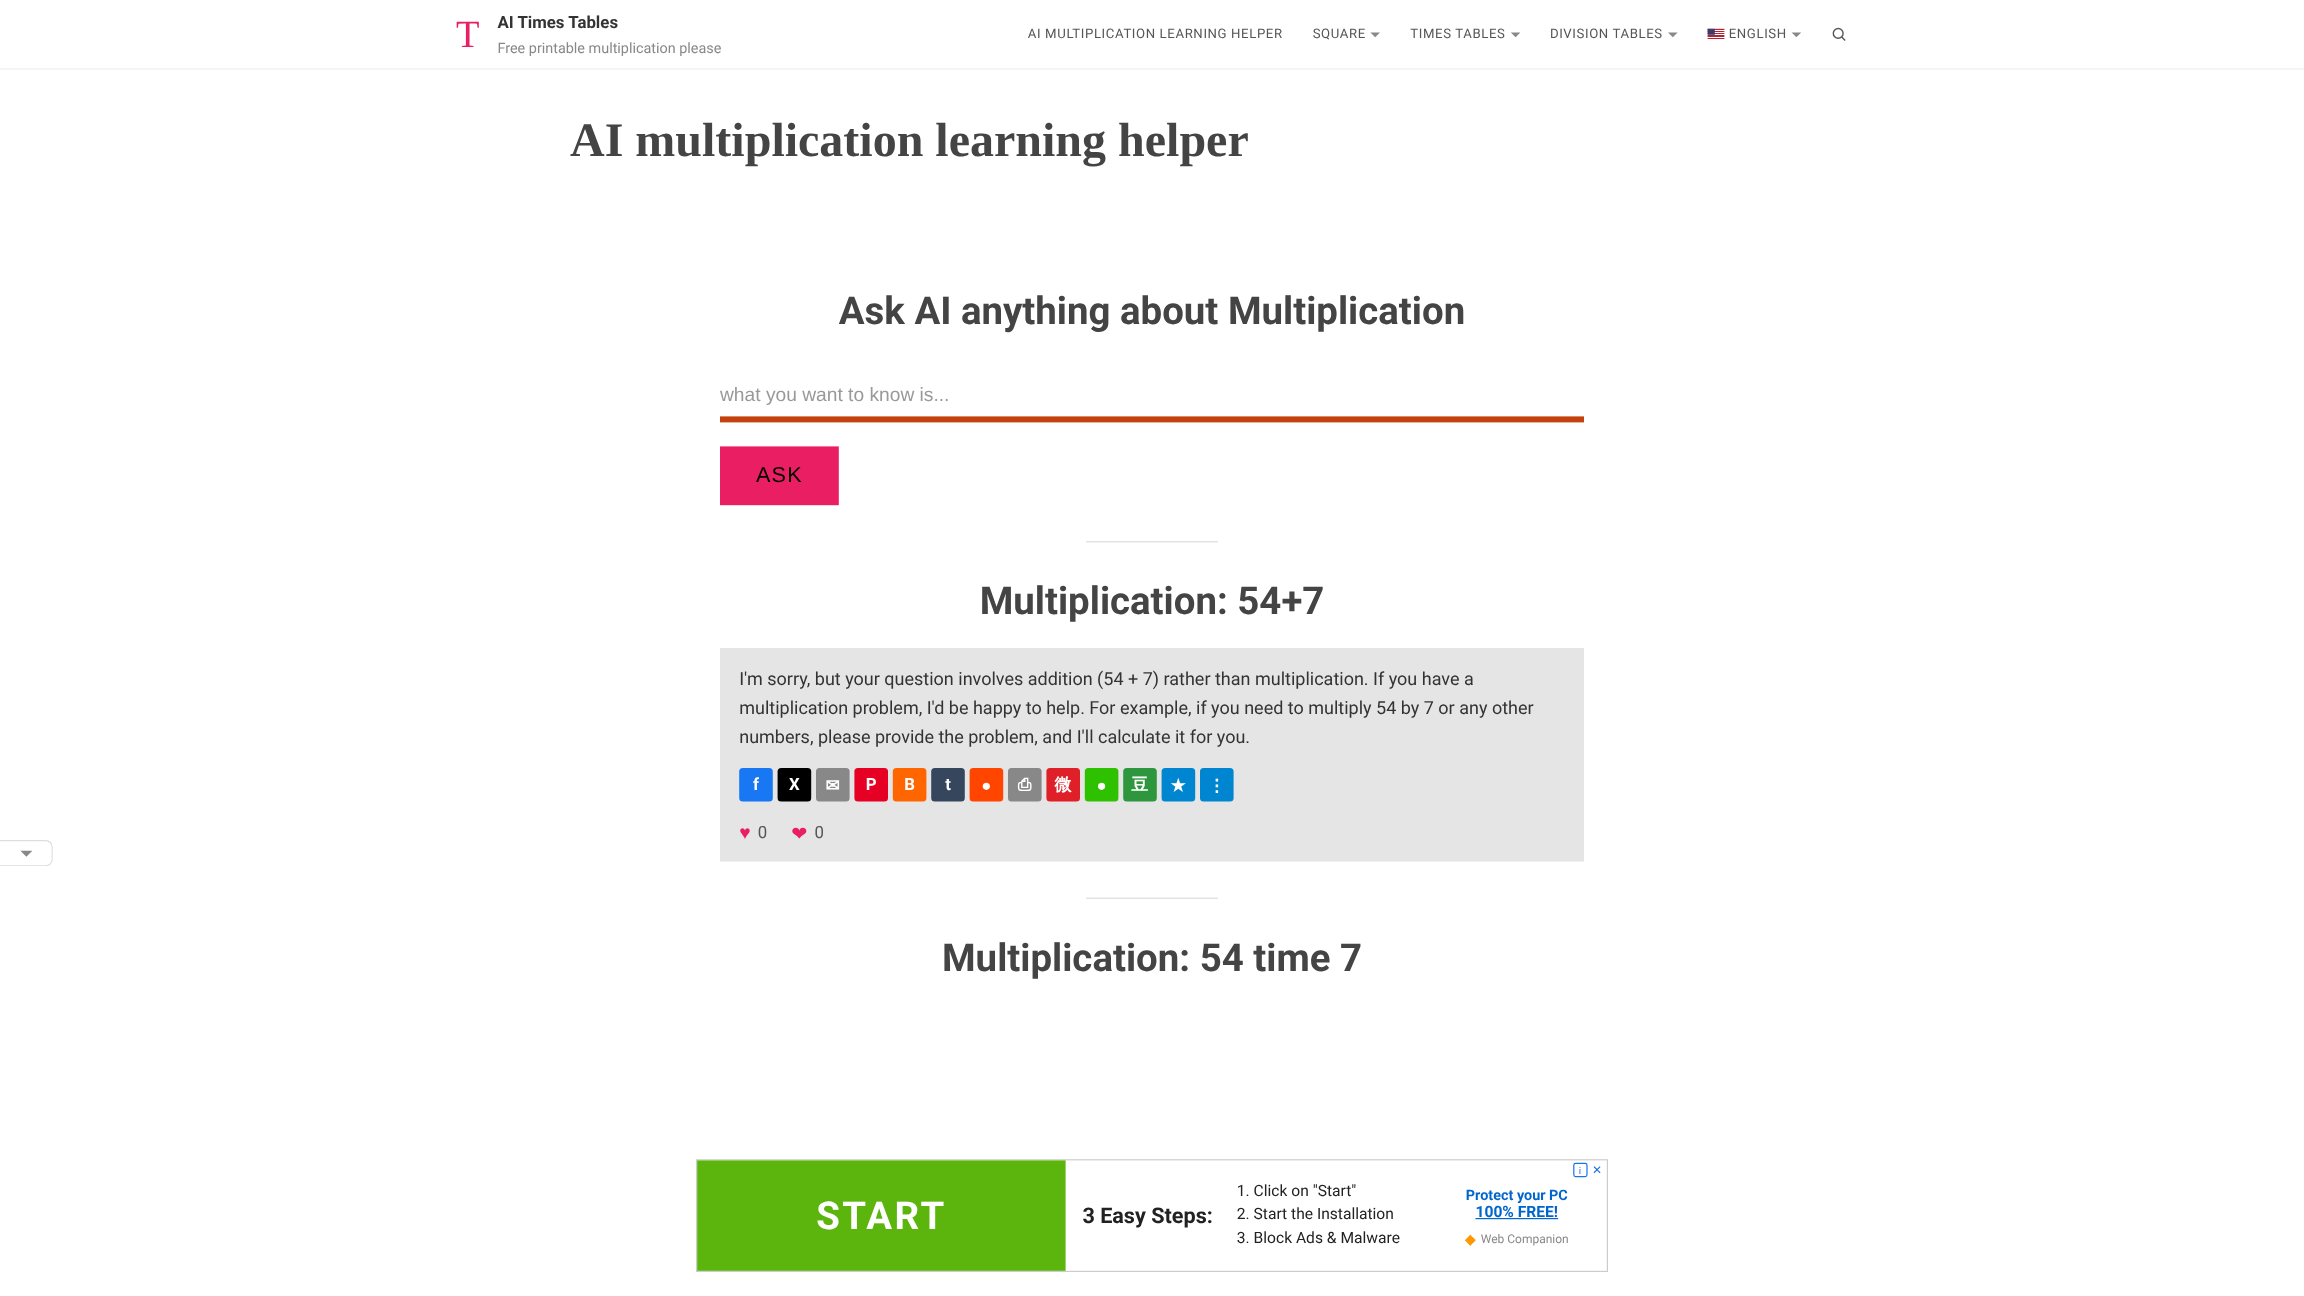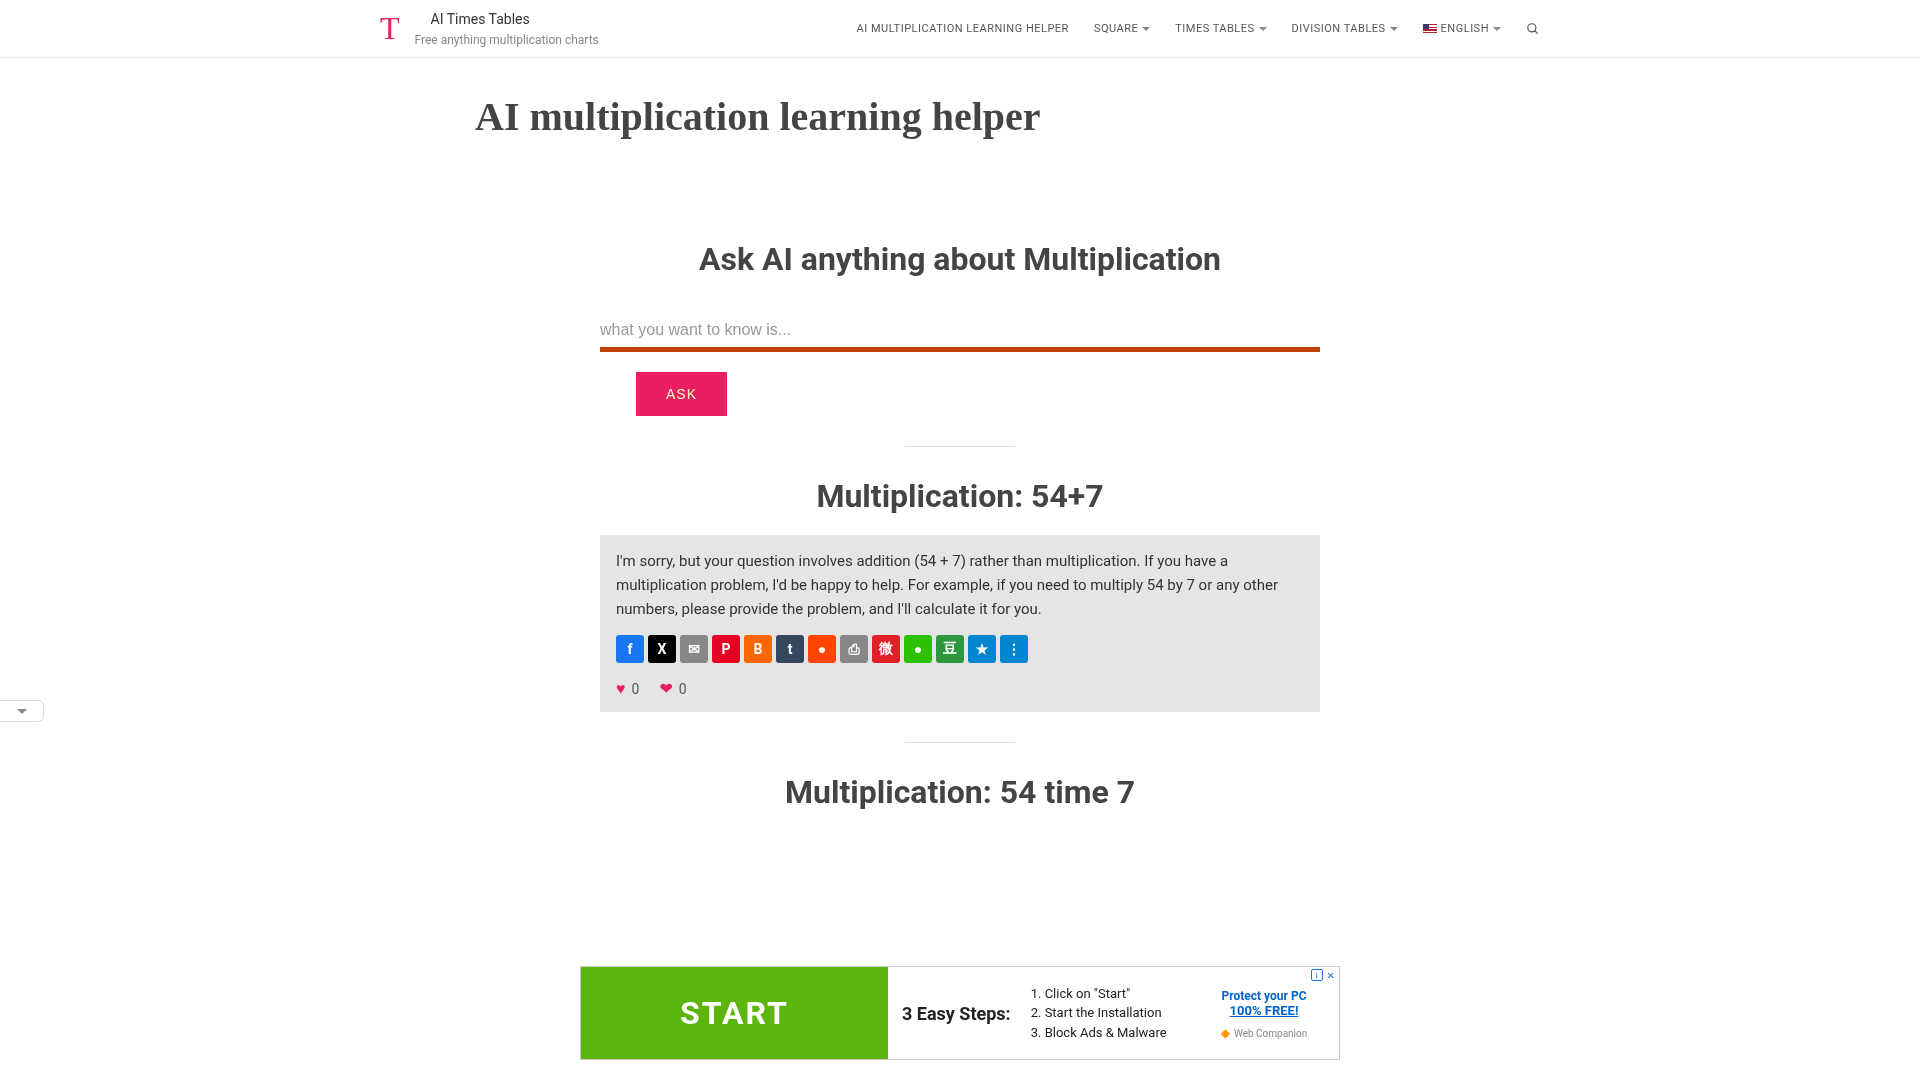--- a/index.html
+++ b/index.html
@@ -3,37 +3,37 @@
   <meta charset="utf-8">
   <style>
     * { margin: 0; padding: 0; box-sizing: border-box; }
     body { font-family: -apple-system, BlinkMacSystemFont, "Segoe UI", Roboto, "Helvetica Neue", Arial, sans-serif; color: #333; background: #fff; }
     
     .header { border-bottom: 1px solid #eee; padding: 10px 0; }
     .header-inner { max-width: 1200px; margin: 0 auto; display: flex; align-items: center; padding: 0 20px; }
     .logo-area { display: flex; align-items: center; gap: 15px; }
     .logo-icon { font-family: Georgia, serif; font-size: 32px; color: #e91e63; font-weight: normal; }
     .logo-text { display: flex; flex-direction: column; }
-    .site-title { font-size: 14px; color: #333; font-weight: normal; margin-left: 16px; }
+    .site-title { font-size: 14px; color: #333; font-weight: bold; }
     .site-tagline { font-size: 12px; color: #888; margin-top: 6px; }
     
     .nav { margin-left: auto; display: flex; align-items: center; gap: 25px; }
     .nav-item { font-size: 11px; color: #555; text-transform: uppercase; letter-spacing: 0.5px; display: flex; align-items: center; gap: 4px; cursor: pointer; }
     .caret { width: 0; height: 0; border-left: 4px solid transparent; border-right: 4px solid transparent; border-top: 4px solid #888; display: inline-block; }
     .flag-icon { width: 14px; height: 10px; background: linear-gradient(to bottom, #b22234 0%, #b22234 8%, #fff 8%, #fff 16%, #b22234 16%, #b22234 24%, #fff 24%, #fff 32%, #b22234 32%, #b22234 40%, #fff 40%, #fff 48%, #b22234 48%, #b22234 56%, #fff 56%, #fff 64%, #b22234 64%, #b22234 72%, #fff 72%, #fff 80%, #b22234 80%, #b22234 88%, #fff 88%, #fff 100%); position: relative; }
     .flag-icon::before { content: ""; position: absolute; top: 0; left: 0; width: 6px; height: 5px; background: #3c3b6e; }
     .search-icon-svg { width: 14px; height: 14px; stroke: #555; stroke-width: 2; fill: none; cursor: pointer; }
     
     .main { max-width: 760px; margin: 0 auto; padding: 0 20px; }
     .page-title { font-family: Georgia, "Times New Roman", serif; font-size: 40px; font-weight: bold; color: #444; margin-top: 35px; margin-left: -125px; }
     
     .ask-heading { font-size: 32px; font-weight: bold; color: #444; text-align: center; margin-top: 100px; }
     .ask-input { width: 100%; border: none; border-bottom: 5px solid #c2410c; padding: 8px 0; font-size: 16px; color: #888; margin-top: 35px; outline: none; }
     .ask-input::placeholder { color: #999; }
-    .ask-button { background: #e91e63; color: #fef9c3; border: none; padding: 14px 30px; font-size: 14px; font-weight: 500; letter-spacing: 1px; margin-top: 20px; cursor: pointer; margin-left: 36px; }
+    .ask-button { background: #e91e63; color: #000000; border: none; padding: 14px 30px; font-size: 18px; font-weight: 500; letter-spacing: 1px; margin-top: 20px; cursor: pointer; }
     
     .view-all { text-align: right; color: #e91e63; font-size: 15px; margin-top: 40px; cursor: pointer; }
     
     .divider { border: none; border-top: 1px solid #ddd; width: 110px; margin: 30px auto; }
     
     .topic-title { font-size: 32px; font-weight: bold; color: #444; text-align: center; margin-top: 10px; }
     
     .answer-box { background: #e5e5e5; padding: 14px 16px; margin-top: 20px; }
     .answer-text { font-size: 15px; line-height: 1.6; color: #333; }
     
@@ -80,21 +80,21 @@
   </style>
 </head>
 <body>
 
 <header class="header">
   <div class="header-inner">
     <div class="logo-area">
       <span class="logo-icon">T</span>
       <div class="logo-text">
         <span class="site-title">AI Times Tables</span>
-        <span class="site-tagline">Free anything multiplication charts</span>
+        <span class="site-tagline">Free printable multiplication please</span>
       </div>
     </div>
     <nav class="nav">
       <span class="nav-item">AI MULTIPLICATION LEARNING HELPER</span>
       <span class="nav-item">
         <span>SQUARE</span>
         <span class="caret"></span>
       </span>
       <span class="nav-item">
         <span>TIMES TABLES</span>

